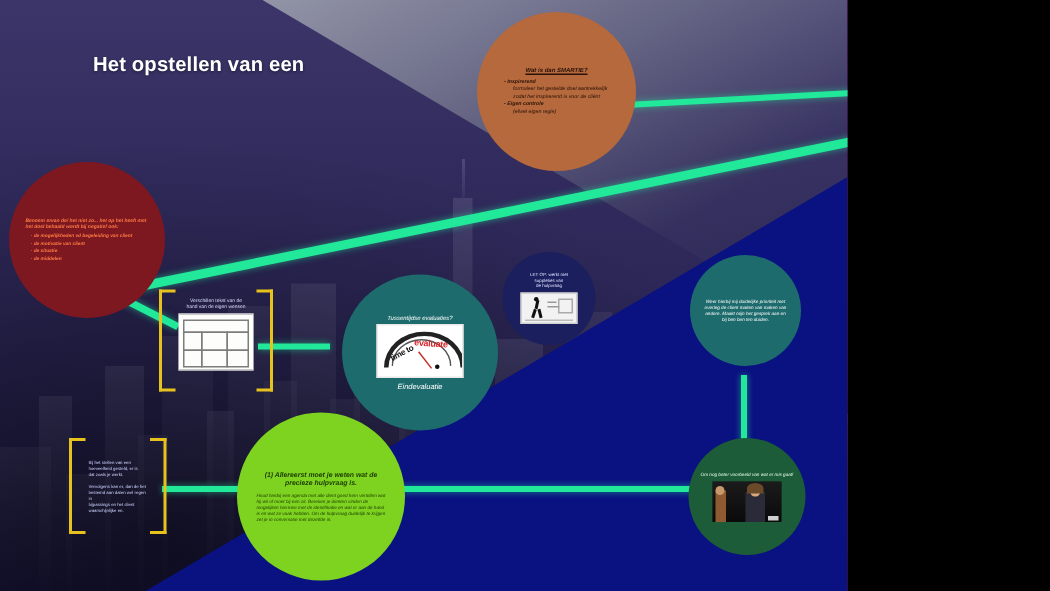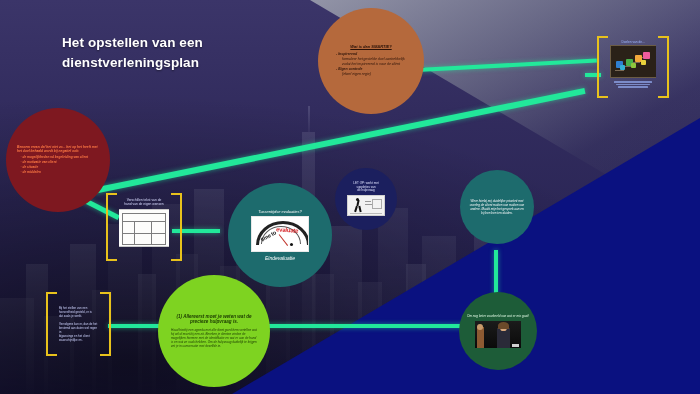--- a/index.html
+++ b/index.html
@@ -1,21 +1,21 @@
 <!DOCTYPE html>
 <html><head>
 <meta charset="utf-8">
 <style>
   html, body {
     margin: 0; padding: 0;
     background: #000;
   }
   #stage {
     position: relative;
-    width: 700px; height: 394px;
+    width: 565px; height: 394px;
     overflow: hidden;
     font-family: "Liberation Sans", sans-serif;
     background: #701a75;
   }
 
   
   .bg-base {
     position:absolute; inset:0;
     background:
       linear-gradient(180deg, #3b3569 0%, #322c5e 28%, #2b2656 55%, #241f4c 80%, #1b1742 100%);
@@ -187,21 +187,20 @@
   <div class="line" style="left:108px; top:324px; width:60px; height:4px;"></div>
 
   <div class="line" style="left:262px; top:324px; width:238px; height:4px;"></div>
 
   <div class="line" style="left:496px; top:248px; width:76px; height:4px; transform:rotate(90deg); transform-origin:0 50%;"></div>
 
   <div class="line" style="left:585px; top:73px; width:16px; height:4px;"></div>
 
   <div class="main-title">
     <div>Het opstellen van een</div>
-    <div>dienstverleningsplan</div>
   </div>
 
   <div class="circle c-darkred" style="left:6px; top:108px; width:104px; height:104px; padding:9px 11px;">
     <div class="t-body" style="font-size:3.3px; font-style:italic; font-weight:700; text-align:left; width:100%;">Benoem ervan de/ het niet zo... het op het heeft met het doel behaald wordt bij negatief ook:</div>
     <ul class="bullets" style="font-size:3.2px; font-style:italic; font-weight:700; padding-left:7px; width:100%;">
       <li>de mogelijkheden vd begeleiding van client</li>
       <li>de motivatie van client</li>
       <li>de situatie</li>
       <li>de middelen</li>
     </ul>

